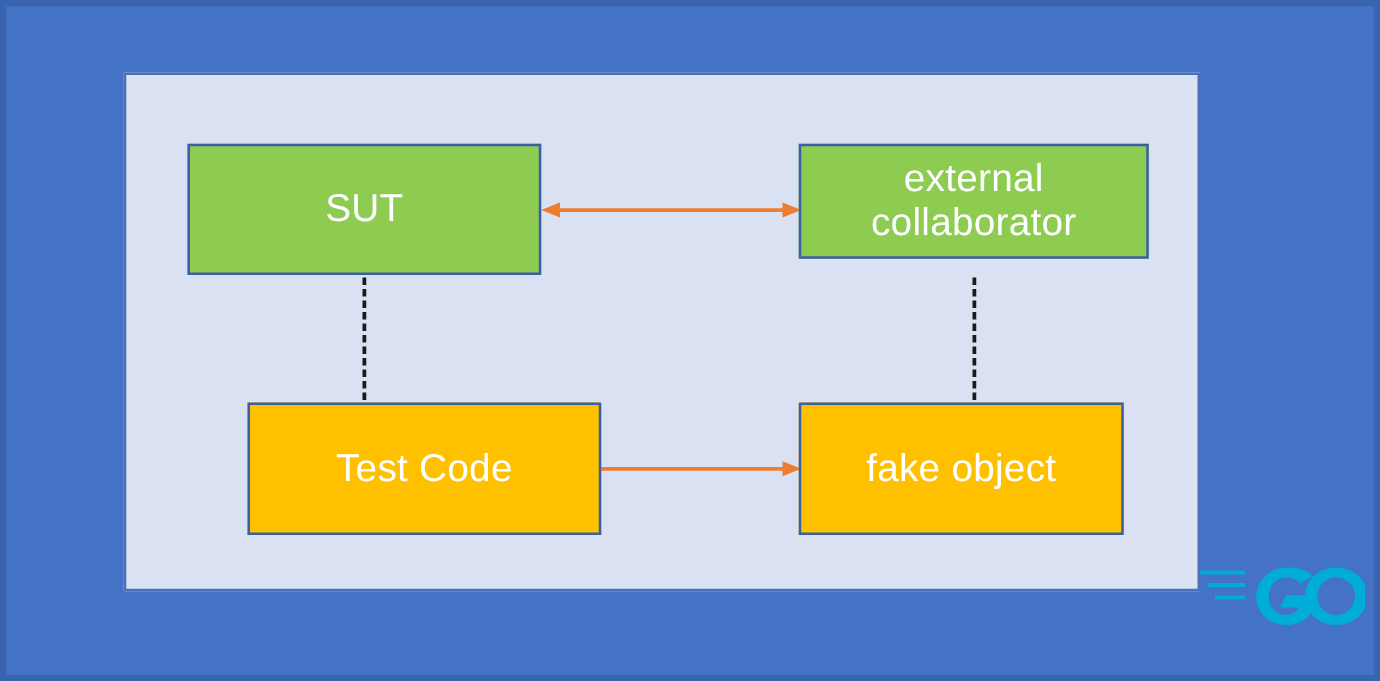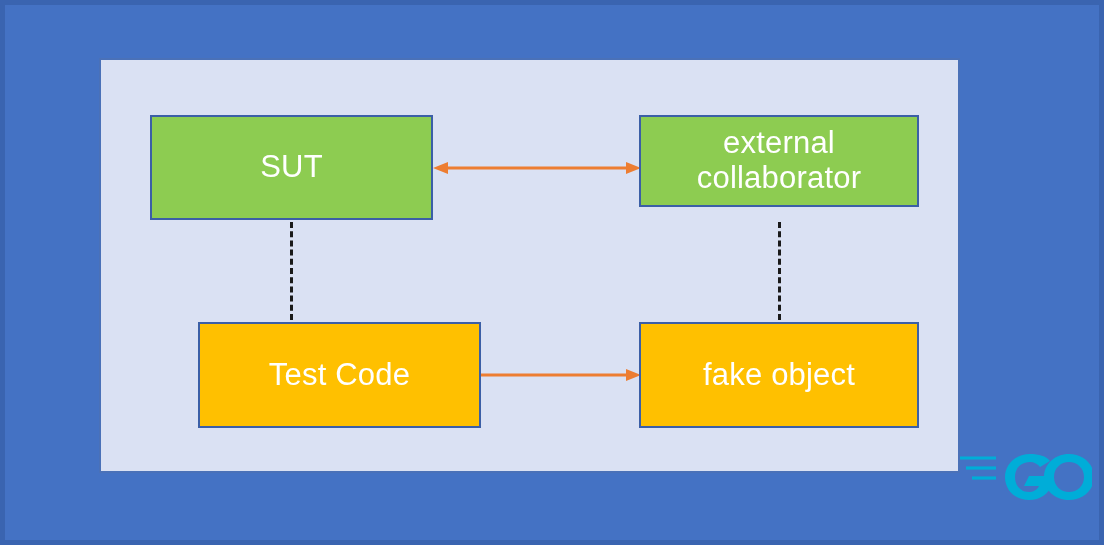--- a/index.html
+++ b/index.html
@@ -50,21 +50,21 @@
     line-height: 1.12;
     font-weight: 400;
     letter-spacing: 0.2px;
   }
   .node.green  { background: #8dcc51; }
   .node.orange { background: #ffc000; }
 
   #node-sut                  { left: 150px; top: 115px; width: 283px; height: 105px; }
   #node-external-collaborator{ left: 639px; top: 115px; width: 280px; height: 92px; }
   #node-test-code            { left: 150px; top: 322px; width: 283px; height: 106px; margin-left: 48px; }
-  #node-fake-object          { left: 639px; top: 322px; width: 280px; height: 106px; }
+  #node-fake-object          { left: 639px; top: 322px; width: 260px; height: 106px; }
 
   
   .dashed-link {
     position: absolute;
     width: 0;
     border-left: 3px dashed #1a1a1a;
   }
   #link-sut-testcode    { left: 290px; top: 222px; height: 98px; }
   #link-ext-fake        { left: 778px; top: 222px; height: 98px; }
 

